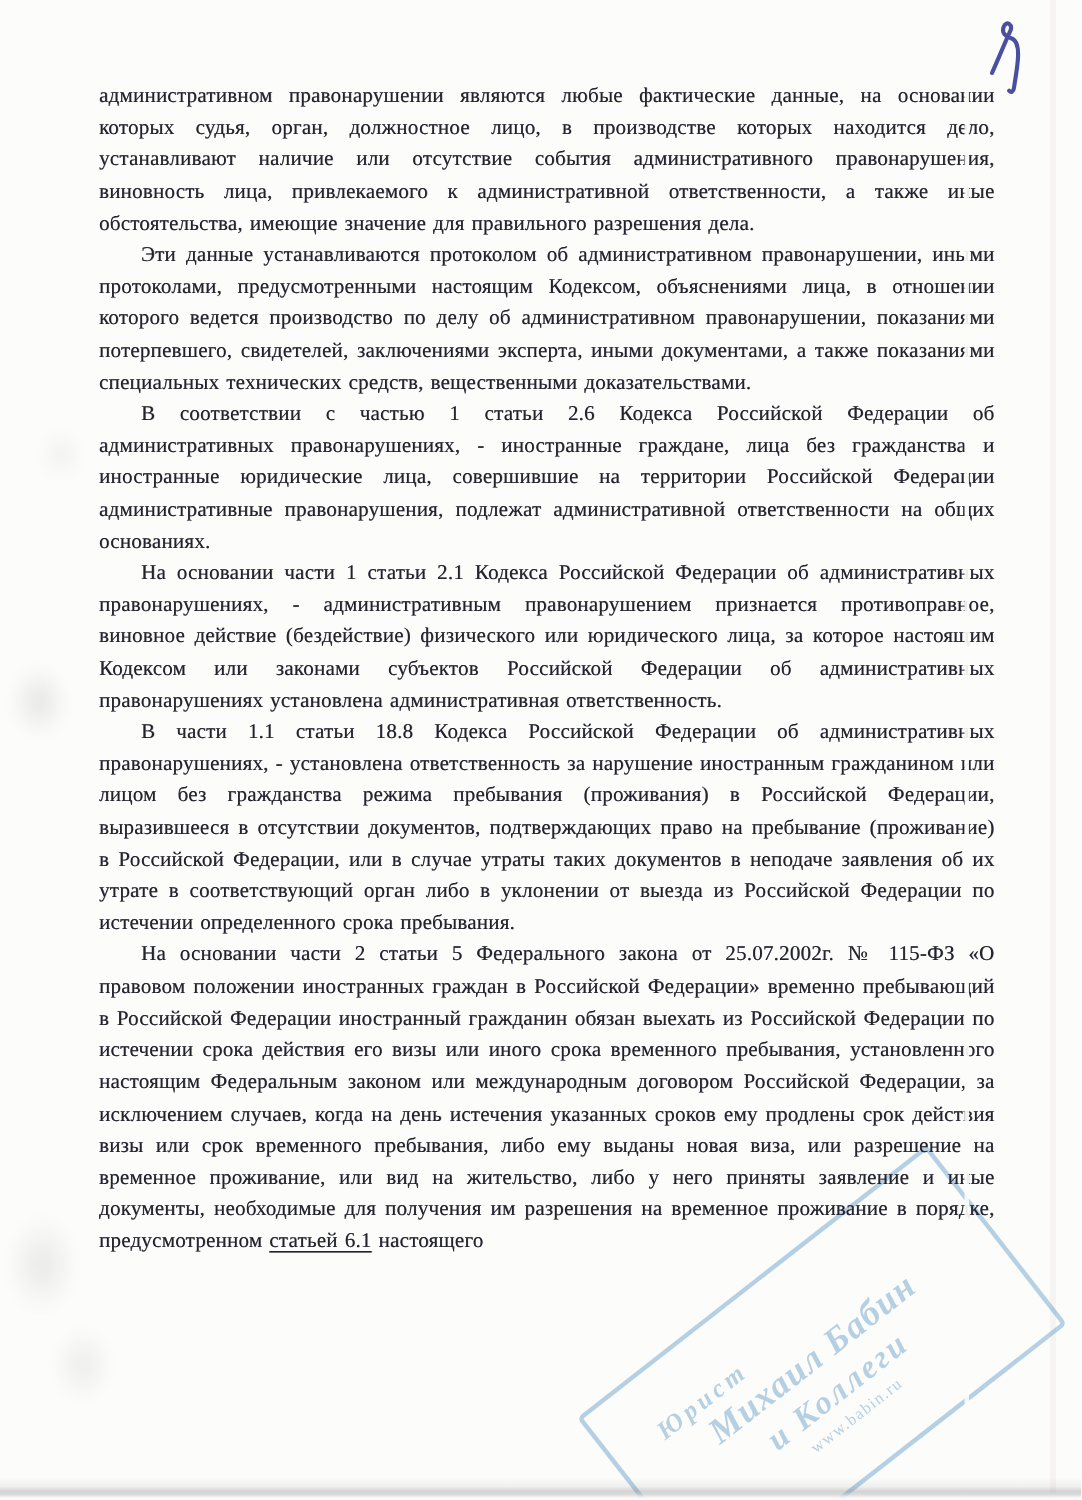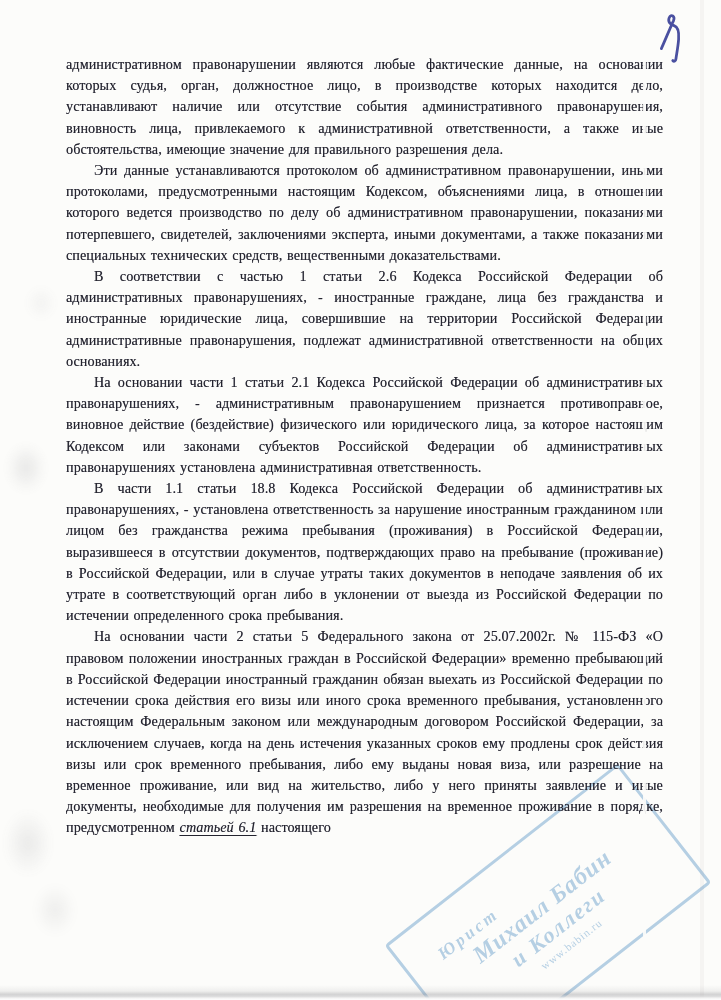--- a/index.html
+++ b/index.html
@@ -46,21 +46,21 @@
     left: 66px; top: 54px; width: 597px;
     z-index: 2;
     font-size: 14px; line-height: 21.2px;
     letter-spacing: 0.15px; word-spacing: 1px;
     text-align: justify;
     color: var(--ink, #23232e);
     text-shadow: 0.25px 0 0 rgba(25,25,45,0.55);
   }
   .text-block p { margin: 0; text-indent: 28px; }
   .text-block p.first { text-indent: 0; }
-  .u { text-decoration: underline; text-underline-offset: 3px; font-style: italic; }
+  .u { text-decoration: underline; text-underline-offset: 3px; }
 
   
   .handwritten {
     position: absolute; left: 655px; top: 10px;
     width: 36px; height: 54px; z-index: 4;
   }
 
   
   .scan-line {
     position: absolute; top: 0; height: 100%;

